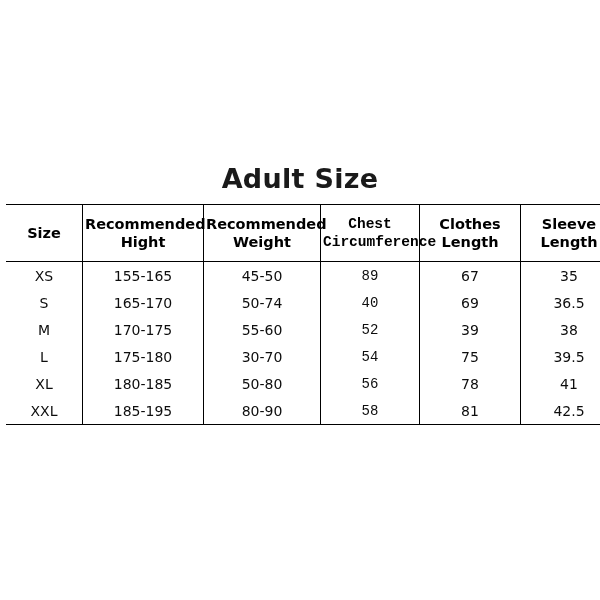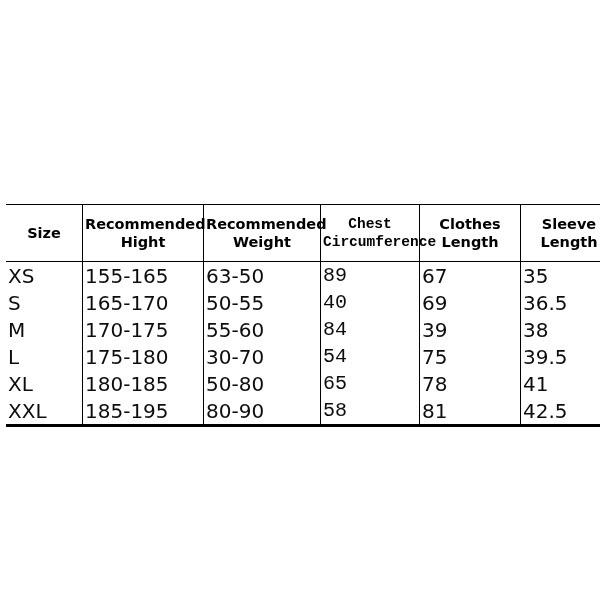--- a/index.html
+++ b/index.html
@@ -57,45 +57,46 @@
     border-right: none;
   }
   table.size-table tr.head-row th:first-child {
     border-left: none;
   }
   table.size-table tbody td {
     border: none;
     border-right: 1px solid #000000;
     height: 27px;
     vertical-align: middle;
-    text-align: left;
-    font-size: 20px;
+    text-align: center;
+    font-size: 14px;
     color: #0d0d0d;
     padding: 0 2px;
   }
   table.size-table tbody td:last-child {
     border-right: none;
   }
   table.size-table tbody tr:last-child td {
-    border-bottom: 3px solid #000000;
+    border-bottom: 1px solid #000000;
   }
   .col-size { width: 72px; }
   .col-height { width: 116px; }
   .col-weight { width: 112px; }
   .col-chest { width: 94px; font-family: Liberation Mono, monospace; }
   .col-clothes { width: 96px; }
   .col-sleeve { width: 92px; }
 
   .hdr-line { display: block; }
 </style>
 </head>
 <body>
 
 <div class="page">
 
+  <div class="title">Adult Size</div>
 
   <div class="table-wrap">
     <table class="size-table">
       <thead>
         <tr class="head-row">
           <th class="col-size">
             <span class="hdr-line">Size</span>
             <span class="hdr-line"></span>
           </th>
           <th class="col-height">
@@ -117,54 +118,54 @@
           <th class="col-sleeve">
             <span class="hdr-line">Sleeve</span>
             <span class="hdr-line">Length</span>
           </th>
         </tr>
       </thead>
       <tbody>
         <tr>
           <td class="col-size">XS</td>
           <td class="col-height">155-165</td>
-          <td class="col-weight">63-50</td>
+          <td class="col-weight">45-50</td>
           <td class="col-chest">89</td>
           <td class="col-clothes">67</td>
           <td class="col-sleeve">35</td>
         </tr>
         <tr>
           <td class="col-size">S</td>
           <td class="col-height">165-170</td>
-          <td class="col-weight">50-55</td>
+          <td class="col-weight">50-74</td>
           <td class="col-chest">40</td>
           <td class="col-clothes">69</td>
           <td class="col-sleeve">36.5</td>
         </tr>
         <tr>
           <td class="col-size">M</td>
           <td class="col-height">170-175</td>
           <td class="col-weight">55-60</td>
-          <td class="col-chest">84</td>
+          <td class="col-chest">52</td>
           <td class="col-clothes">39</td>
           <td class="col-sleeve">38</td>
         </tr>
         <tr>
           <td class="col-size">L</td>
           <td class="col-height">175-180</td>
           <td class="col-weight">30-70</td>
           <td class="col-chest">54</td>
           <td class="col-clothes">75</td>
           <td class="col-sleeve">39.5</td>
         </tr>
         <tr>
           <td class="col-size">XL</td>
           <td class="col-height">180-185</td>
           <td class="col-weight">50-80</td>
-          <td class="col-chest">65</td>
+          <td class="col-chest">56</td>
           <td class="col-clothes">78</td>
           <td class="col-sleeve">41</td>
         </tr>
         <tr>
           <td class="col-size">XXL</td>
           <td class="col-height">185-195</td>
           <td class="col-weight">80-90</td>
           <td class="col-chest">58</td>
           <td class="col-clothes">81</td>
           <td class="col-sleeve">42.5</td>

